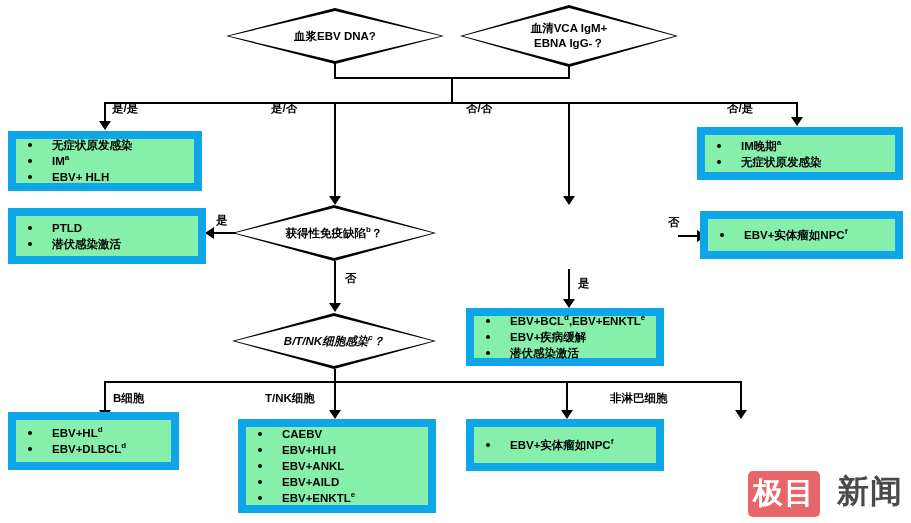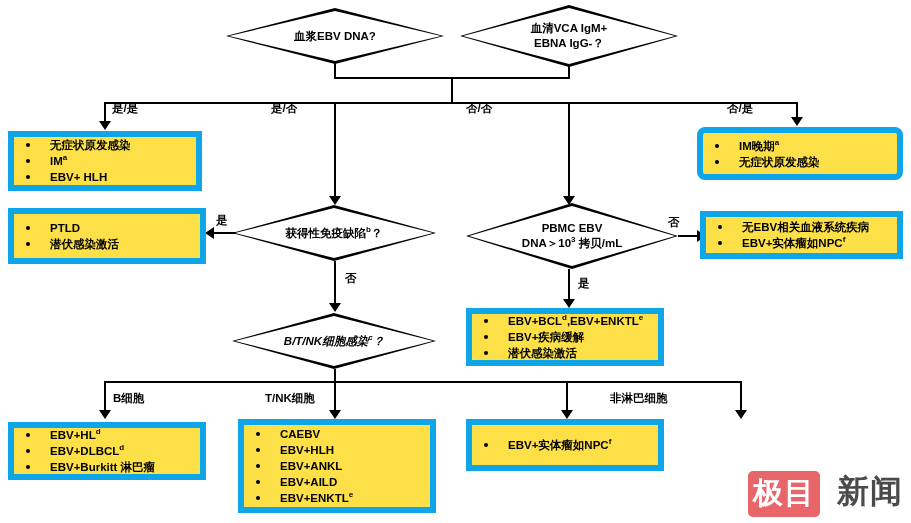--- a/index.html
+++ b/index.html
@@ -7,22 +7,22 @@
     width:911px;height:523px;
     background:#ffffff;
     font-family:"Liberation Sans","DejaVu Sans",sans-serif;
     overflow:hidden;
   }
   #canvas{position:relative;width:911px;height:523px;}
 
   
   .box{
     position:absolute;
-    border:6px solid #0ea5e9;
-    background:#fde047;
+    border:8px solid #0ea5e9;
+    background:#86efac;
     box-sizing:border-box;
   }
   .box ul{
     list-style:none;
     margin:0;padding:0;
     position:absolute;
     left:10px;right:6px;top:50%;
     transform:translateY(-50%);
   }
   .box li{
@@ -185,43 +185,35 @@
   <div class="edgelabel" style="left:727px;top:101px;">否/是</div>
 
   <div class="box" style="left:8px;top:131px;width:194px;height:60px;">
     <ul>
       <li><span>无症状原发感染</span></li>
       <li><span>IM</span><sup>a</sup></li>
       <li><span>EBV+ HLH</span></li>
     </ul>
   </div>
 
-  <div class="box" style="left:697px;top:127px;width:206px;height:53px;border-radius:8px;">
+  <div class="box" style="left:697px;top:127px;width:206px;height:53px;">
     <ul>
       <li><span>IM晚期</span><sup>a</sup></li>
       <li><span>无症状原发感染</span></li>
     </ul>
   </div>
 
   <div class="diamond" style="left:232px;top:205px;width:204px;height:56px;">
     <div class="shape"></div>
     <div class="inner"></div>
     <div class="dlabel">
       <span><span>获得性免疫缺陷</span><sup>b</sup><span>？</span></span>
     </div>
   </div>
 
-  <div class="diamond" style="left:466px;top:203px;width:212px;height:66px;">
-    <div class="shape"></div>
-    <div class="inner"></div>
-    <div class="dlabel">
-      <span>PBMC EBV</span>
-      <span><span>DNA＞10</span><sup>3</sup><span> 拷贝/mL</span></span>
-    </div>
-  </div>
 
   <div class="ln lh" style="left:214px;top:232px;width:22px;"></div>
   <div class="arrow-l" style="left:205px;top:227px;"></div>
   <div class="edgelabel" style="left:216px;top:213px;">是</div>
 
   <div class="ln lv" style="left:334px;top:261px;height:45px;"></div>
   <div class="arrow-d" style="left:329px;top:303px;"></div>
   <div class="edgelabel" style="left:345px;top:271px;">否</div>
 
   <div class="ln lh" style="left:678px;top:235px;width:22px;"></div>
@@ -234,21 +226,20 @@
 
   <div class="box" style="left:8px;top:208px;width:198px;height:56px;">
     <ul>
       <li><span>PTLD</span></li>
       <li><span>潜伏感染激活</span></li>
     </ul>
   </div>
 
   <div class="box" style="left:700px;top:211px;width:203px;height:48px;">
     <ul>
-      <li><span>无EBV相关血液系统疾病</span></li>
       <li><span>EBV+实体瘤如NPC</span><sup>f</sup></li>
     </ul>
   </div>
 
   <div class="box" style="left:466px;top:308px;width:198px;height:58px;">
     <ul>
       <li><span>EBV+BCL</span><sup>d</sup><span>,EBV+ENKTL</span><sup>e</sup></li>
       <li><span>EBV+疾病缓解</span></li>
       <li><span>潜伏感染激活</span></li>
     </ul>
@@ -272,25 +263,24 @@
   <div class="ln lv" style="left:334px;top:381px;height:32px;"></div>
   <div class="arrow-d" style="left:329px;top:410px;"></div>
   <div class="edgelabel" style="left:265px;top:391px;">T/NK细胞</div>
 
   <div class="ln lv" style="left:740px;top:381px;height:32px;"></div>
   <div class="arrow-d" style="left:735px;top:410px;"></div>
   <div class="edgelabel" style="left:610px;top:391px;text-align:right;">非淋巴细胞</div>
 
   <div class="ln lv" style="left:570px;top:381px;height:0px;"></div>
 
-  <div class="box" style="left:8px;top:422px;width:198px;height:58px;padding-left:20px;">
+  <div class="box" style="left:8px;top:412px;width:171px;height:58px;padding-left:20px;">
     <ul>
       <li><span>EBV+HL</span><sup>d</sup></li>
       <li><span>EBV+DLBCL</span><sup>d</sup></li>
-      <li><span>EBV+Burkitt 淋巴瘤</span></li>
     </ul>
   </div>
 
   <div class="box" style="left:238px;top:419px;width:198px;height:94px;padding-left:32px;">
     <ul>
       <li><span>CAEBV</span></li>
       <li><span>EBV+HLH</span></li>
       <li><span>EBV+ANKL</span></li>
       <li><span>EBV+AILD</span></li>
       <li><span>EBV+ENKTL</span><sup>e</sup></li>

